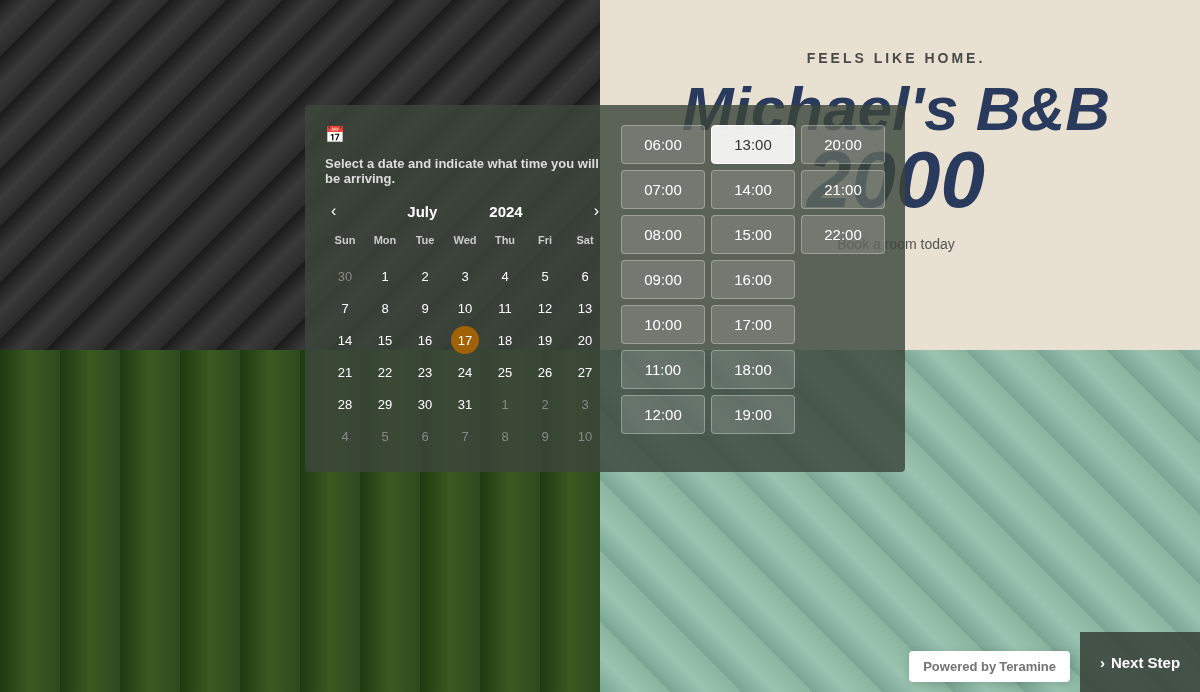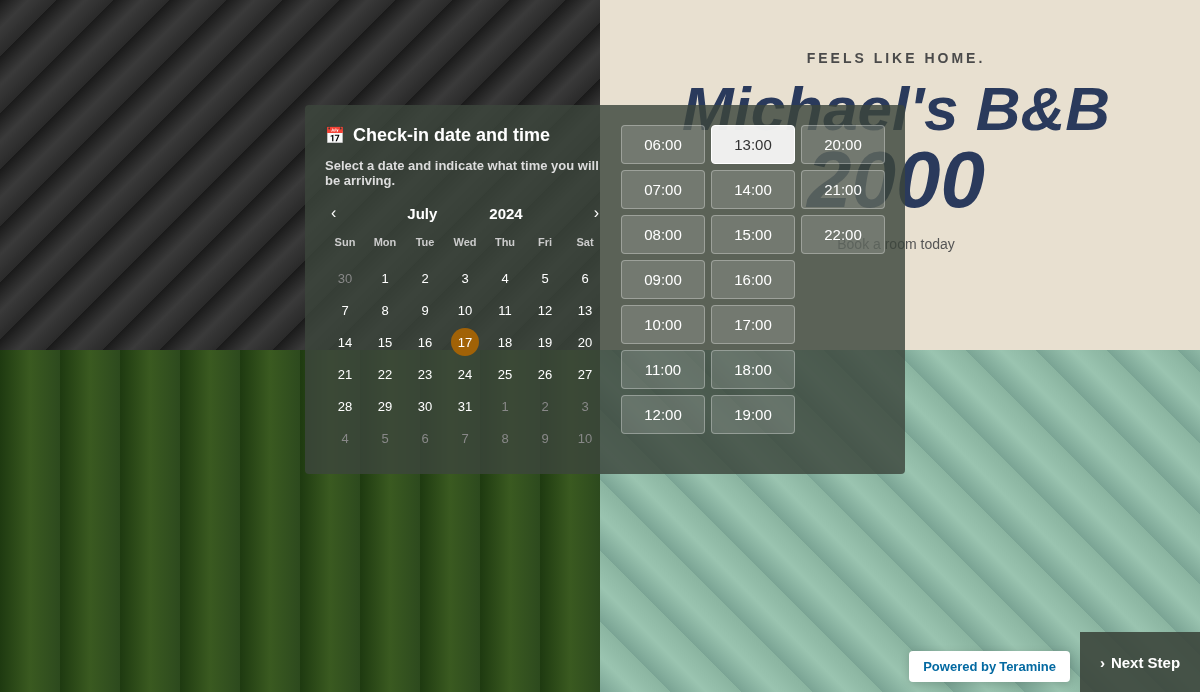--- a/index.html
+++ b/index.html
@@ -288,21 +288,21 @@
       font-size: 13px;
       color: #555;
       display: flex;
       align-items: center;
       gap: 3px;
       box-shadow: 0 2px 8px rgba(0,0,0,0.15);
     }
 
     .powered-by span {
       font-weight: 700;
-      color: #0369a1;
+      color: #737373;
     }
 
     
     .cal-icon {
       font-size: 16px;
     }
   </style>
 </head>
 <body>
 
@@ -318,21 +318,20 @@
   <div class="hotel-name">Michael's B&amp;B</div>
   <div class="hotel-number">2000</div>
   <div class="book-text">Book a room today</div>
 </div>
 
 <div class="overlay-panel">
 
   <div class="calendar-section">
     <div class="panel-header">
       <span class="cal-icon">📅</span>
-      <span class="panel-title">Check-in date and time</span>
     </div>
     <div class="panel-subtitle">Select a date and indicate what time you will be arriving.</div>
 
     <div class="calendar-nav">
       <button class="cal-nav-btn">‹</button>
       <div class="cal-month-year">
         <select class="cal-month-select">
           <option>January</option><option>February</option><option>March</option>
           <option>April</option><option>May</option><option>June</option>
           <option selected="">July</option><option>August</option><option>September</option>

